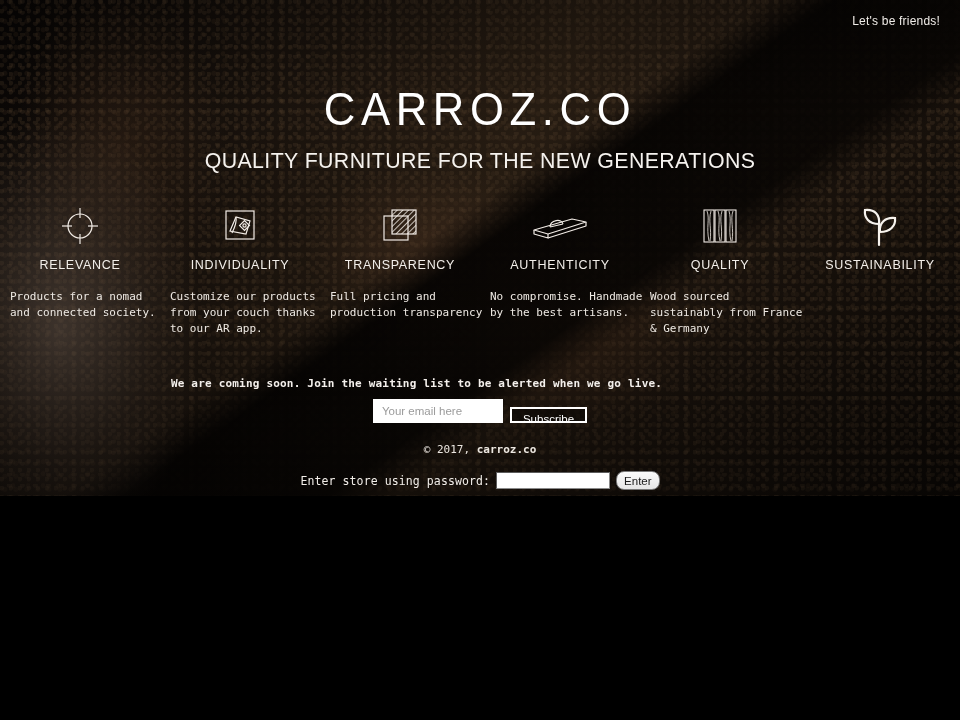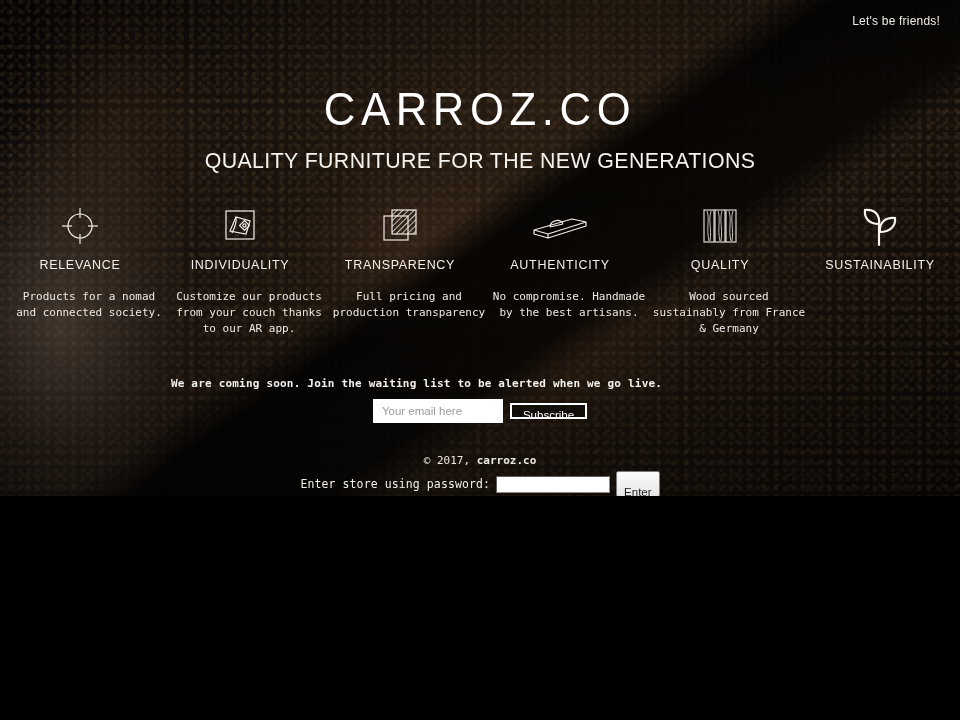--- a/index.html
+++ b/index.html
@@ -142,21 +142,20 @@
     color: #f3efea;
     white-space: nowrap;
   }
 
   .feature-desc {
     margin-top: 17px;
     font-family: "DejaVu Sans Mono", monospace;
     font-size: 11px;
     line-height: 15.8px;
     color: #eee9e3;
-    text-align: center;
     width: 158px;
     margin-left: 18px;
   }
 
   
   #signup-note {
     position: absolute;
     top: 377px;
     left: 0;
     width: 833px;
@@ -168,21 +167,21 @@
     color: #f4f0ec;
   }
 
   #signup-form {
     position: absolute;
     top: 399px;
     left: 0;
     width: 960px;
     display: flex;
     justify-content: center;
-    align-items: center;
+    align-items: flex-end;
     gap: 7px;
   }
 
   #email-input {
     width: 130px;
     height: 24px;
     padding: 0 8px;
     border: 1px solid #ffffff;
     background: #ffffff;
     font-family: "Liberation Sans", sans-serif;
@@ -206,21 +205,20 @@
 
   #copyright {
     position: absolute;
     top: 443px;
     left: 0;
     width: 960px;
     text-align: center;
     font-family: "DejaVu Sans Mono", monospace;
     font-size: 11px;
     color: #ece7e1;
-    margin-top: 11px;
   }
   #copyright b { font-weight: bold; }
 
   
   #password-bar {
     position: absolute;
     top: 471px;
     left: 0;
     width: 960px;
     display: flex;
@@ -245,23 +243,23 @@
     background: #ffffff;
     padding: 0 3px;
     font-family: "Liberation Sans", sans-serif;
     font-size: 11px;
     color: #000000;
     outline: none;
   }
 
   #enter-button {
     height: 19px;
-    padding: 12px 7px;
+    padding: 0 7px;
     border: 1px solid #7a7a7a;
-    border-radius: 2px;
+    border-radius: 8px;
     background: linear-gradient(to bottom, #fbfbfb 0%, #e6e6e6 100%);
     font-family: "Liberation Sans", sans-serif;
     font-size: 11.5px;
     color: #1a1a1a;
     cursor: pointer;
     line-height: 16px;
   }
 
   
   #below-fold {

